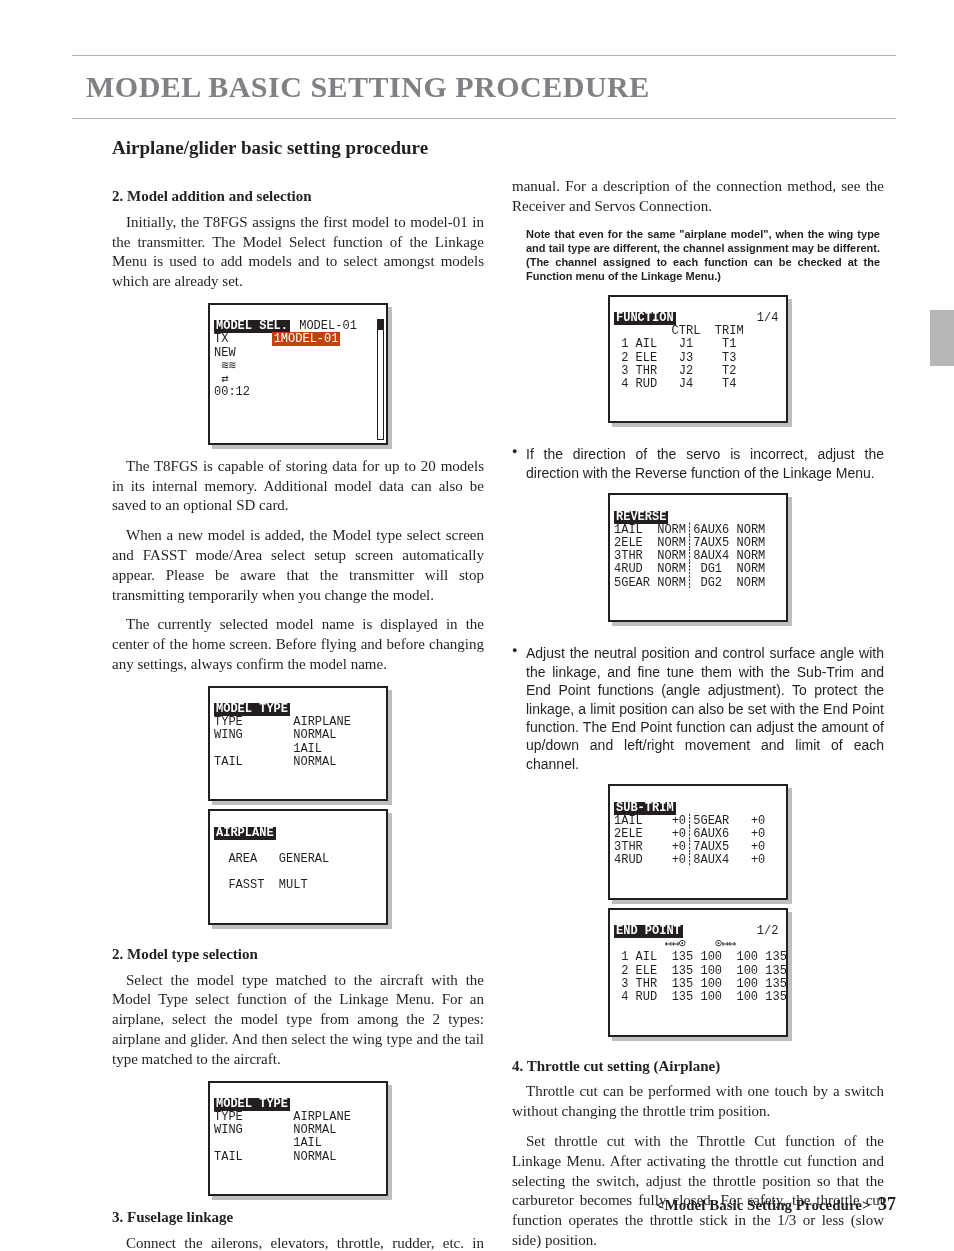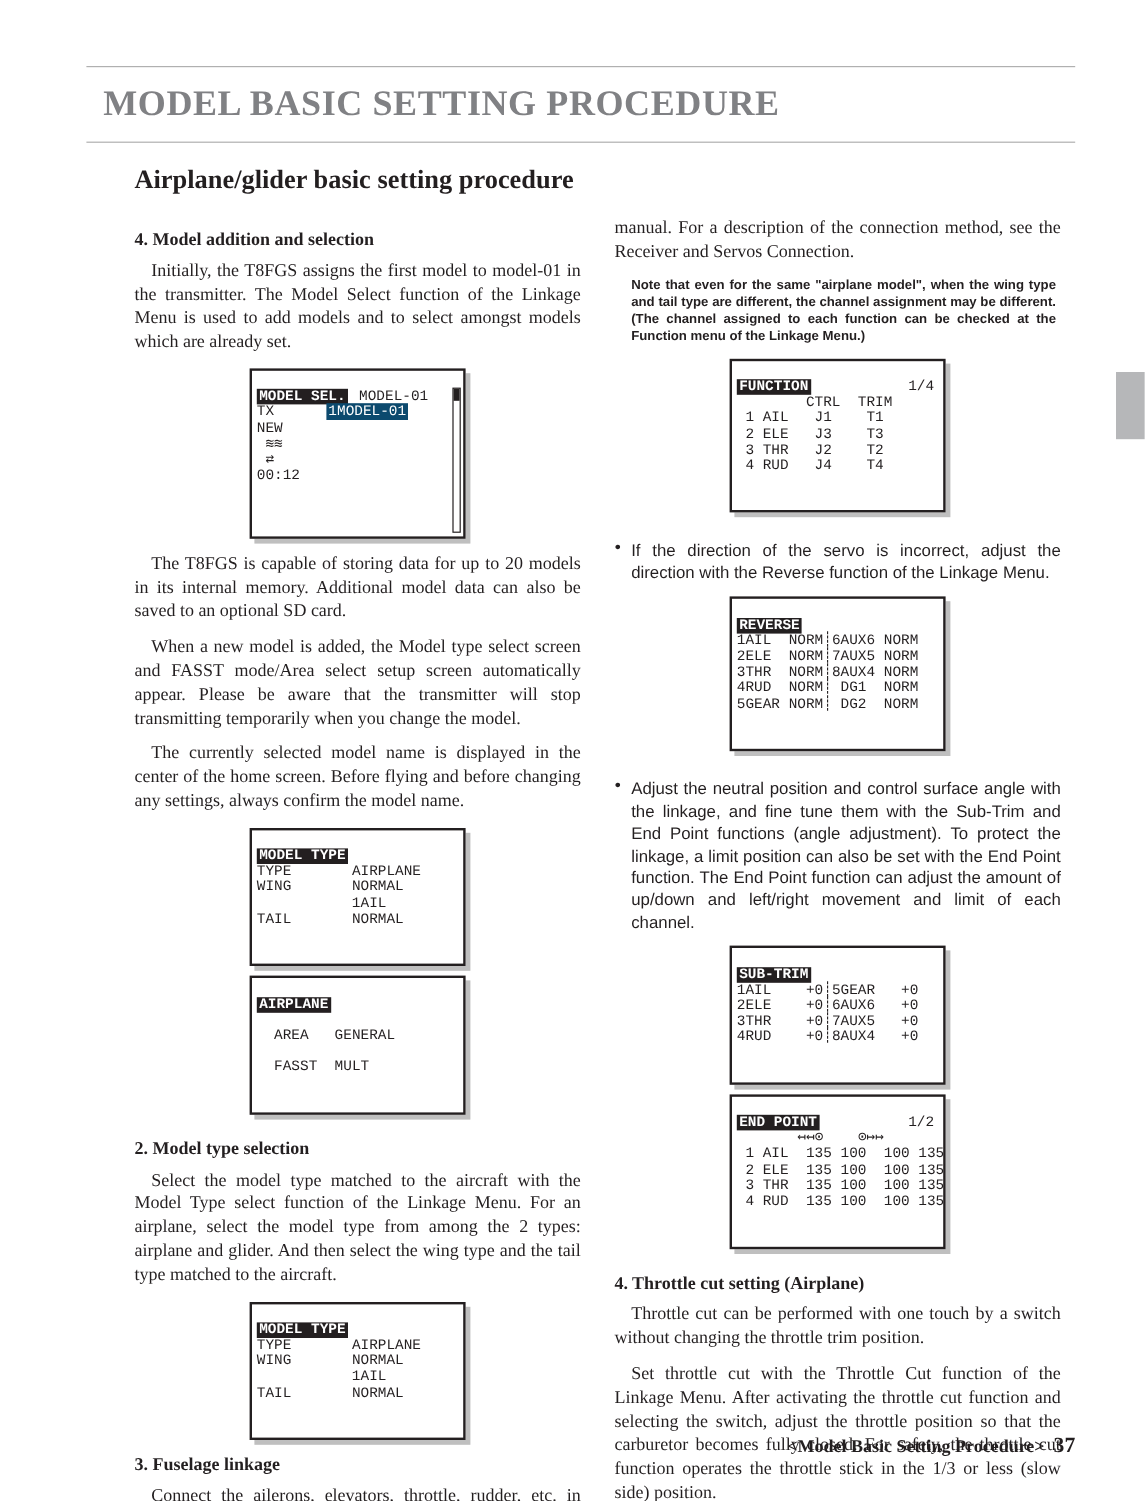--- a/index.html
+++ b/index.html
@@ -37,21 +37,21 @@
     color: #808184;
     font-family: "Times New Roman", Times, serif;
   }
   .title-rule-bot {
     border-top: 1px solid #b0b0b0;
     height: 0;
     margin-top: 6px;
   }
   h2.subtitle {
     margin: 18px 0 18px 40px;
-    font-size: 22px;
+    font-size: 19px;
     font-weight: 700;
     font-family: "Times New Roman", Times, serif;
   }
   .cols {
     display: flex;
     gap: 28px;
     margin-left: 40px;
   }
   .col {
     width: 372px;
@@ -119,21 +119,21 @@
   }
   .lcd .hdr {
     display: inline-block;
     background: #231f20;
     color: #fff;
     padding: 0 2px;
     margin-right: 2px;
     font-weight: bold;
   }
   .lcd .inv {
-    background: #0c4a6e;
+    background: #c2410c;
     color: #fff;
     padding: 0 2px;
   }
   .lcd .scroll {
     position: absolute;
     right: 2px;
     top: 14px;
     bottom: 3px;
     width: 5px;
     border: 1px solid #231f20;
@@ -171,21 +171,21 @@
 
   <div class="title-rule-top"></div>
   <h1 class="page-title">MODEL BASIC SETTING PROCEDURE</h1>
   <div class="title-rule-bot"></div>
 
   <h2 class="subtitle">Airplane/glider basic setting procedure</h2>
 
   <div class="cols">
 
     <div class="col">
-      <h3>4. Model addition and selection</h3>
+      <h3>2. Model addition and selection</h3>
       <p class="indent">Initially, the T8FGS assigns the first model to model-01 in the transmitter. The Model Select function of the Linkage Menu is used to add models and to select amongst models which are already set.</p>
 
       <div class="lcd-wrap">
         <div class="lcd sm">
 <span class="row"><span class="hdr">MODEL SEL.</span> <span>MODEL-01</span></span><span class="row"><span>TX</span>      <span class="inv">1MODEL-01</span></span><span class="row">NEW</span><span class="row"> ≋≋</span><span class="row"> ⇄</span><span class="row">00:12</span>
           <div class="scroll"></div>
         </div>
       </div>
 
       <p class="indent">The T8FGS is capable of storing data for up to 20 models  in its internal memory. Additional model data can also be saved to an optional SD card.</p>

